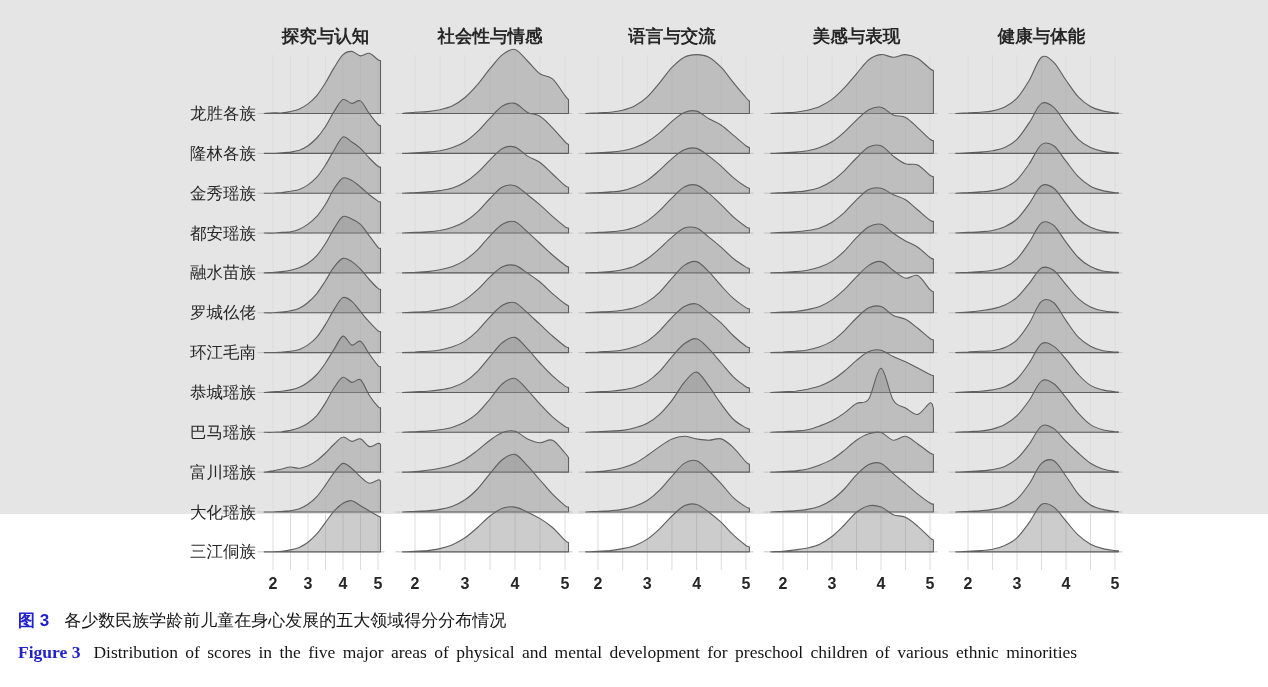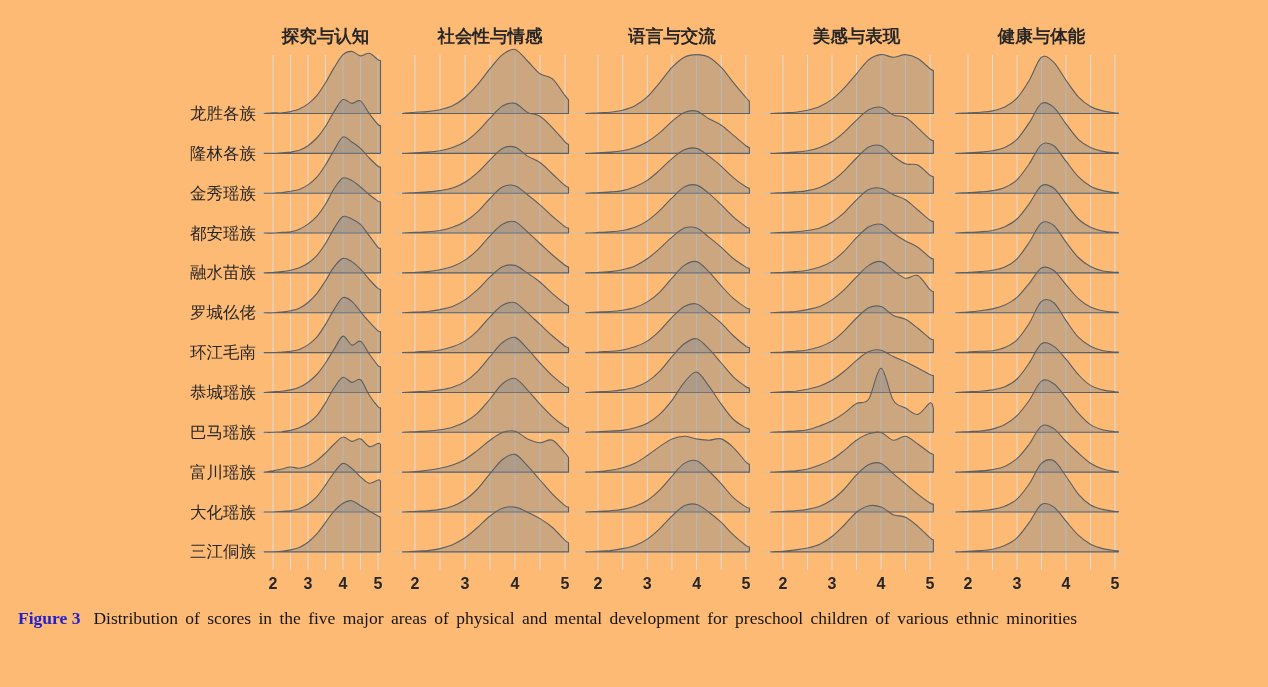--- a/index.html
+++ b/index.html
@@ -1,21 +1,21 @@
 <!DOCTYPE html>
 <html><head>
 <meta charset="utf-8">
 <style>
   html,body { margin:0; padding:0; background:#ffffff; }
   body {
     width:1268px; height:687px; overflow:hidden;
     font-family:"Liberation Sans", sans-serif;
     -webkit-font-smoothing:antialiased;
   }
-  .figure-wrap { position:relative; width:1268px; height:687px; background:#fdba74; }
+  .figure-wrap { position:relative; width:1268px; height:514px; background:#e5e5e5; }
   svg { display:block; }
   .caption-zh {
     font-family:"Liberation Serif", serif;
     font-size:17px; color:#151515;
     margin:9px 14px 0 18px; line-height:1.45;
     white-space:nowrap;
   }
   .caption-zh .cap-label { font-weight:bold; margin-right:15px; font-family:"Liberation Sans",sans-serif; }
   .caption-en {
     font-family:Liberation Serif, serif;
@@ -227,17 +227,20 @@
       <text x="256" y="278.4" font-size="16.5" font-weight="400" text-anchor="end" fill="#262626" font-family="&quot;Liberation Sans&quot;, sans-serif">融水苗族</text>
       <text x="256" y="318.25" font-size="16.5" font-weight="400" text-anchor="end" fill="#262626" font-family="&quot;Liberation Sans&quot;, sans-serif">罗城仫佬</text>
       <text x="256" y="358.1" font-size="16.5" font-weight="400" text-anchor="end" fill="#262626" font-family="&quot;Liberation Sans&quot;, sans-serif">环江毛南</text>
       <text x="256" y="397.95" font-size="16.5" font-weight="400" text-anchor="end" fill="#262626" font-family="&quot;Liberation Sans&quot;, sans-serif">恭城瑶族</text>
       <text x="256" y="437.8" font-size="16.5" font-weight="400" text-anchor="end" fill="#262626" font-family="&quot;Liberation Sans&quot;, sans-serif">巴马瑶族</text>
       <text x="256" y="477.65000000000003" font-size="16.5" font-weight="400" text-anchor="end" fill="#262626" font-family="&quot;Liberation Sans&quot;, sans-serif">富川瑶族</text>
       <text x="256" y="517.5" font-size="16.5" font-weight="400" text-anchor="end" fill="#262626" font-family="&quot;Liberation Sans&quot;, sans-serif">大化瑶族</text>
       <text x="256" y="557.35" font-size="16.5" font-weight="400" text-anchor="end" fill="#262626" font-family="&quot;Liberation Sans&quot;, sans-serif">三江侗族</text>
     </svg>
 
+  <div class="caption-zh">
+    <span class="cap-label" style="color: rgb(34, 34, 204);">图 3</span><span>各少数民族学龄前儿童在身心发展的五大领域得分分布情况</span>
+  </div>
 
   <div class="caption-en">
     <span class="cap-label" style="color: rgb(34, 34, 204);">Figure 3</span><span>Distribution of scores in the five major areas of physical and mental development for preschool children of various ethnic minorities</span>
   </div>
 </div>
 
 </body></html>

